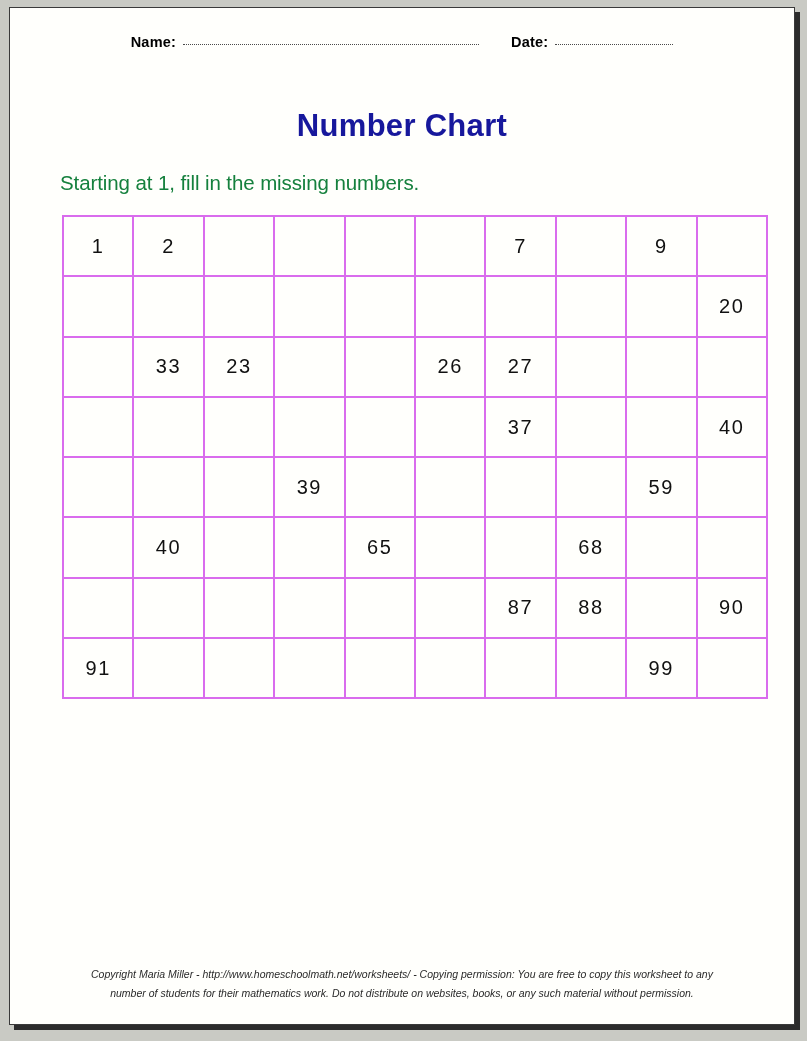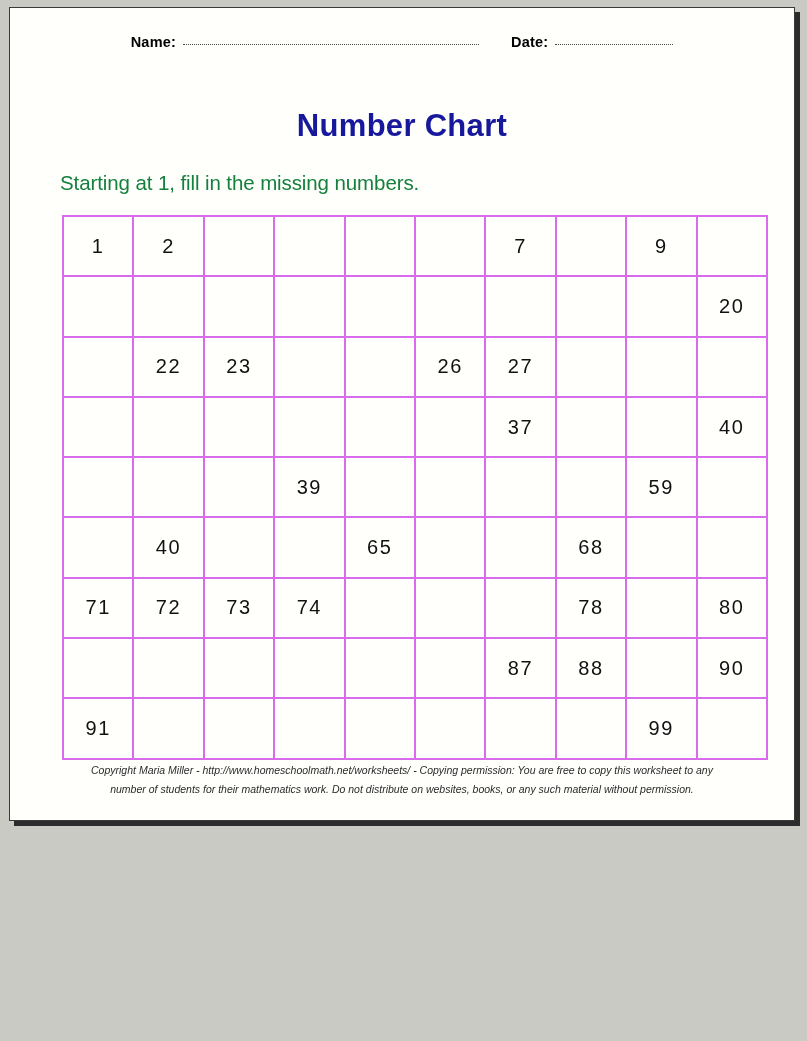--- a/index.html
+++ b/index.html
@@ -13,21 +13,21 @@
     font-family: "Liberation Sans", sans-serif;
     overflow: hidden;
   }
 
   
   #page-sheet {
     position: absolute;
     left: 9px;
     top: 7px;
     width: 786px;
-    height: 814px;
+    height: 1018px;
     background: #fffffc;
     border: 1px solid #3a3a3a;
     box-sizing: border-box;
     box-shadow: 5px 5px 0 0 #2c2c2c;
   }
 
   
   #name-date-row {
     position: absolute;
     left: 0;
@@ -153,21 +153,21 @@
           <td></td>
           <td></td>
           <td></td>
           <td></td>
           <td></td>
           <td></td>
           <td>20</td>
         </tr>
         <tr>
           <td></td>
-          <td>22</td>
+          <td>33</td>
           <td>23</td>
           <td></td>
           <td></td>
           <td>26</td>
           <td>27</td>
           <td></td>
           <td></td>
           <td></td>
         </tr>
         <tr>
@@ -198,32 +198,20 @@
           <td></td>
           <td>40</td>
           <td></td>
           <td></td>
           <td>65</td>
           <td></td>
           <td></td>
           <td>68</td>
           <td></td>
           <td></td>
-        </tr>
-        <tr>
-          <td>71</td>
-          <td>72</td>
-          <td>73</td>
-          <td>74</td>
-          <td></td>
-          <td></td>
-          <td></td>
-          <td>78</td>
-          <td></td>
-          <td>80</td>
         </tr>
         <tr>
           <td></td>
           <td></td>
           <td></td>
           <td></td>
           <td></td>
           <td></td>
           <td>87</td>
           <td>88</td>

